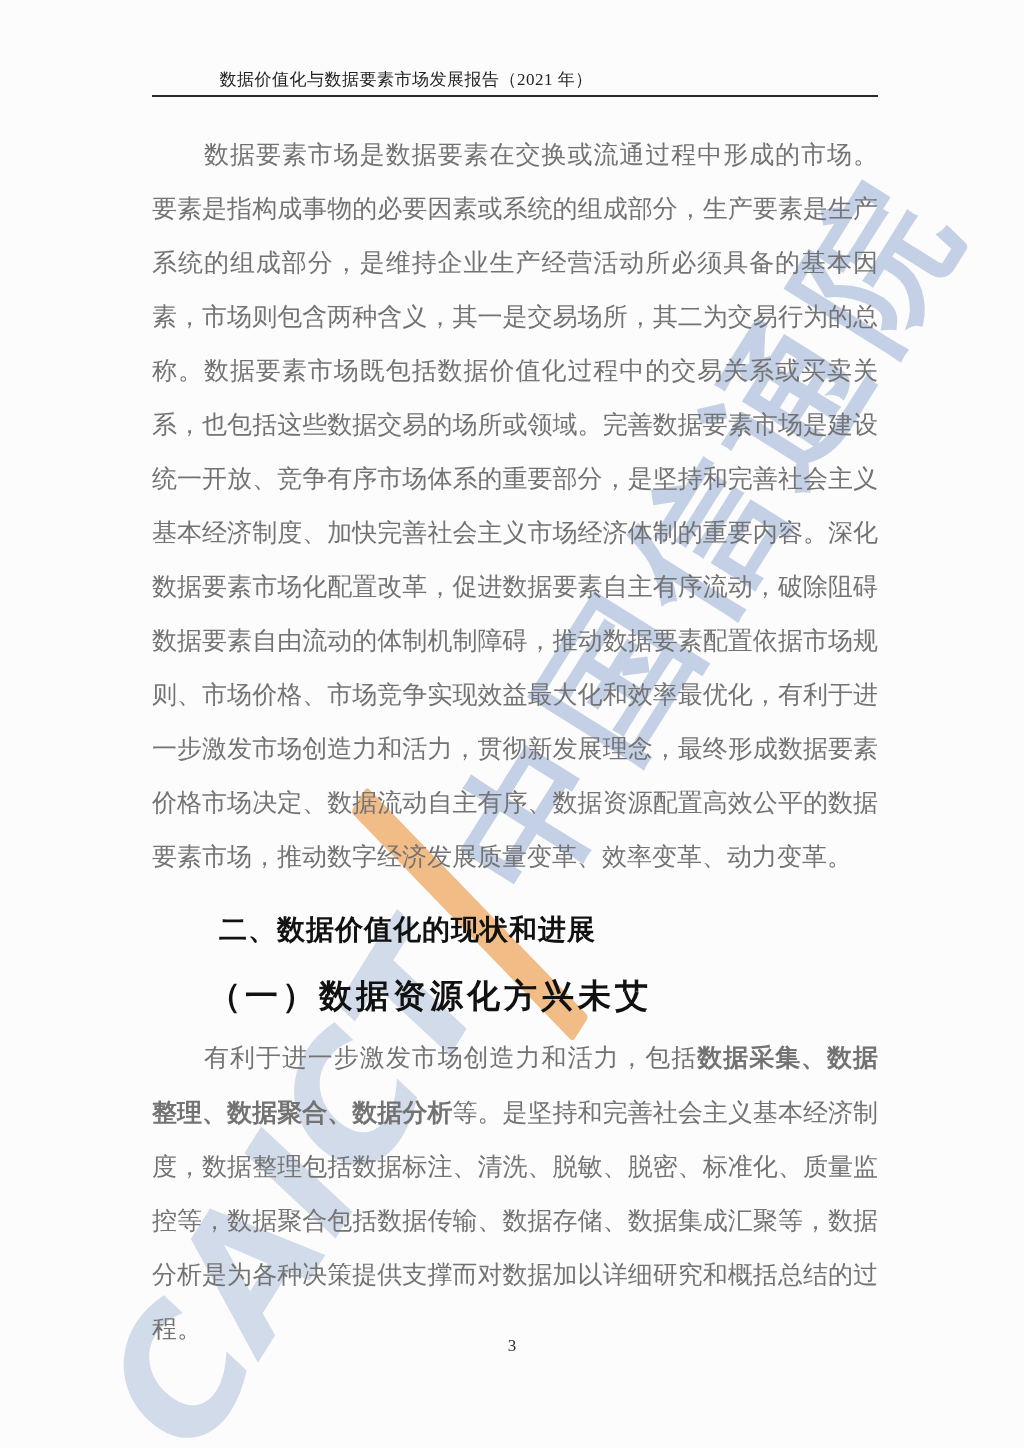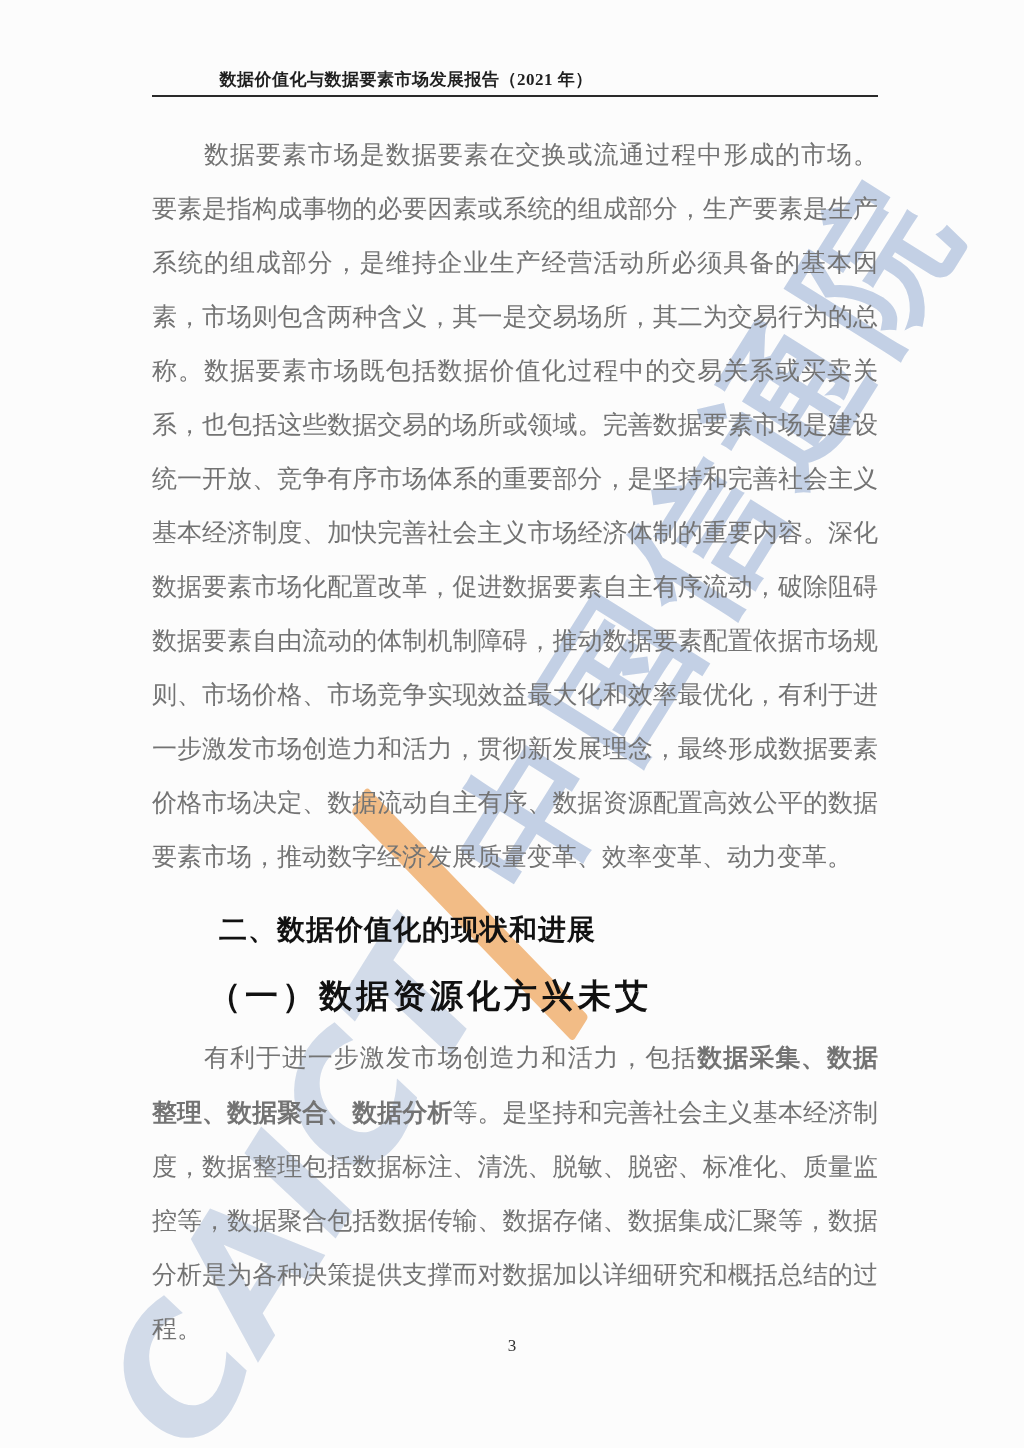--- a/index.html
+++ b/index.html
@@ -31,21 +31,21 @@
   .wm-cn{
     font-family:"DejaVu Sans","Liberation Sans",sans-serif;
     font-weight:bold;
     font-size:148px;color:#c3d0e5;letter-spacing:14px;line-height:1;
   }
 
   
   .header-title{
     position:absolute;left:0;top:68px;width:812px;
     text-align:center;
-    font-size:17px;font-weight:bold;letter-spacing:0.5px;
+    font-size:17px;font-weight:normal;letter-spacing:0.5px;
     color:#1f1f1f;z-index:1;
   }
   .header-rule{
     position:absolute;left:152px;top:95px;width:726px;height:2px;
     background:#2a2a2a;z-index:1;
   }
 
   
   .block{position:absolute;left:152px;width:726px;z-index:1;}
   .para{

